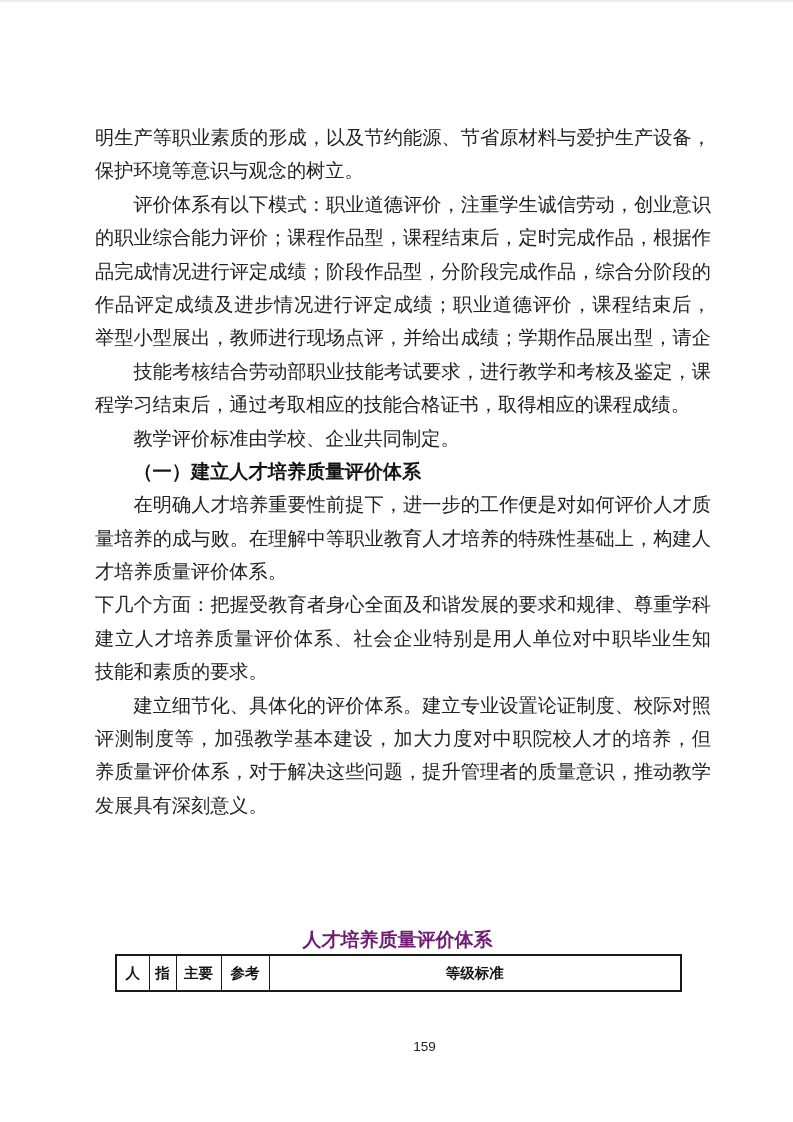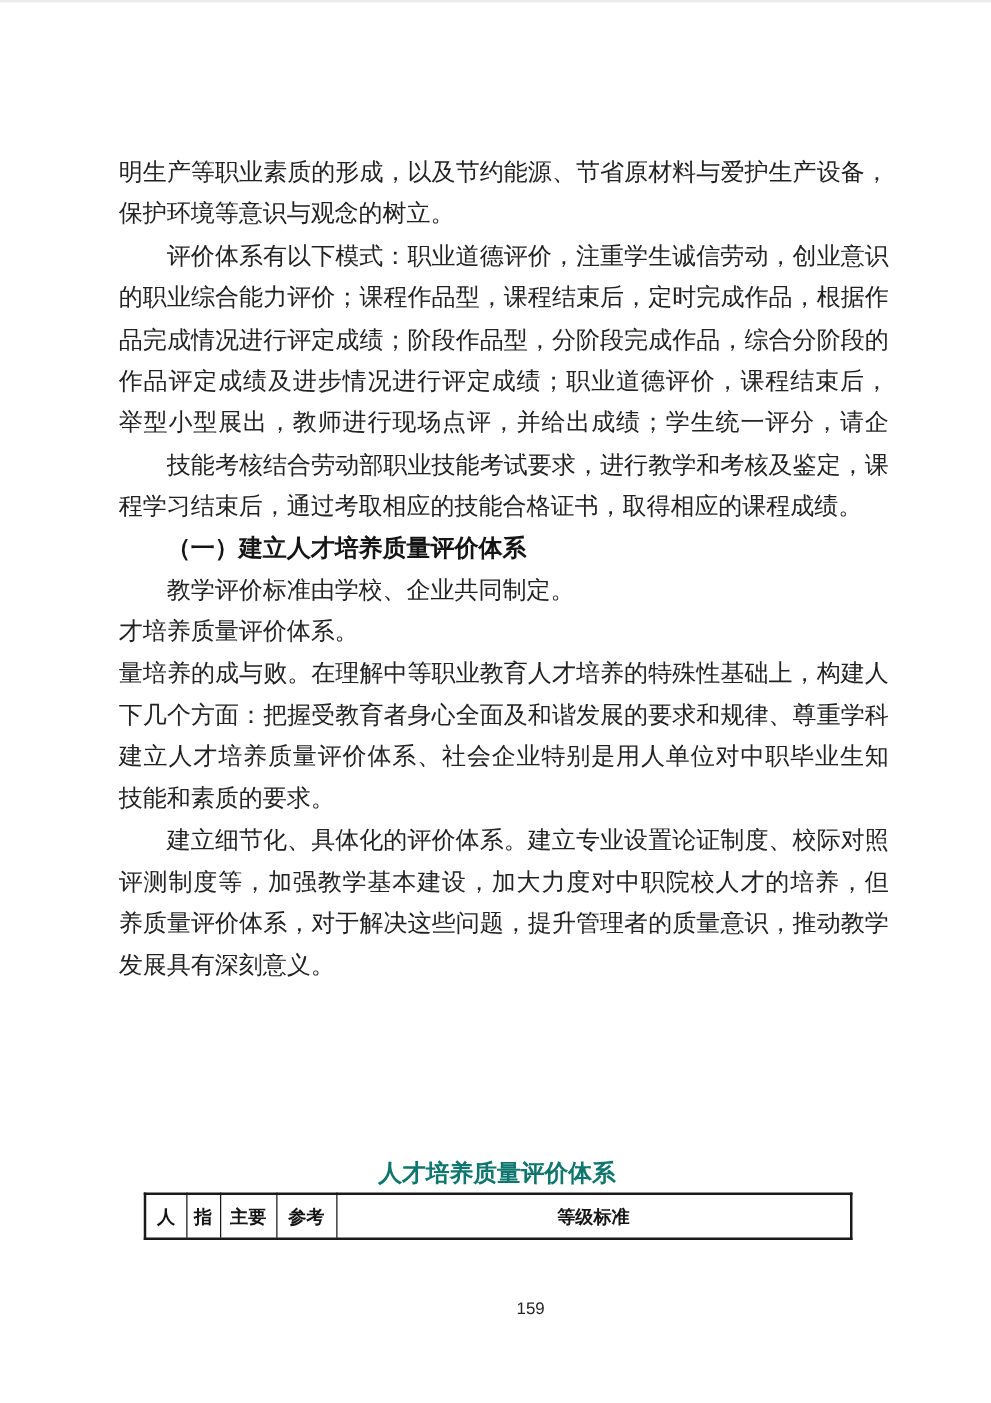--- a/index.html
+++ b/index.html
@@ -45,21 +45,21 @@
     position: absolute;
     top: 925px;
     left: 115px;
     width: 565px;
     height: 28px;
     line-height: 28px;
     text-align: center;
     font-weight: bold;
     font-size: 19px;
     font-family: "DejaVu Sans", "Liberation Sans", sans-serif;
-    color: #0f766e;
+    color: #701a75;
   }
   table.eval-table {
     position: absolute;
     top: 954px;
     left: 115px;
     width: 565px;
     border-collapse: collapse;
     table-layout: fixed;
     border: 2.5px solid #1a1a1a;
   }
@@ -93,27 +93,28 @@
 
   <div class="scan-edge"></div>
 
   <div class="content">
     <div class="ln fill">明生产等职业素质的形成，以及节约能源、节省原材料与爱护生产设备，</div>
     <div class="ln">保护环境等意识与观念的树立。</div>
     <div class="ln fill indent">评价体系有以下模式：职业道德评价，注重学生诚信劳动，创业意识</div>
     <div class="ln fill">的职业综合能力评价；课程作品型，课程结束后，定时完成作品，根据作</div>
     <div class="ln fill">品完成情况进行评定成绩；阶段作品型，分阶段完成作品，综合分阶段的</div>
     <div class="ln fill">作品评定成绩及进步情况进行评定成绩；职业道德评价，课程结束后，</div>
-    <div class="ln fill">举型小型展出，教师进行现场点评，并给出成绩；学生统一评分，请企</div>
+    <div class="ln fill">举型小型展出，教师进行现场点评，并给出成绩；学期作品展出型，请企</div>
     <div class="ln fill indent">技能考核结合劳动部职业技能考试要求，进行教学和考核及鉴定，课</div>
     <div class="ln">程学习结束后，通过考取相应的技能合格证书，取得相应的课程成绩。</div>
+    <div class="ln indent">教学评价标准由学校、企业共同制定。</div>
     <div class="ln indent heading">（一）建立人才培养质量评价体系</div>
-    <div class="ln indent">教学评价标准由学校、企业共同制定。</div>
+    <div class="ln fill indent">在明确人才培养重要性前提下，进一步的工作便是对如何评价人才质</div>
+    <div class="ln fill">量培养的成与败。在理解中等职业教育人才培养的特殊性基础上，构建人</div>
     <div class="ln">才培养质量评价体系。</div>
-    <div class="ln fill">量培养的成与败。在理解中等职业教育人才培养的特殊性基础上，构建人</div>
     <div class="ln fill">下几个方面：把握受教育者身心全面及和谐发展的要求和规律、尊重学科</div>
     <div class="ln fill">建立人才培养质量评价体系、社会企业特别是用人单位对中职毕业生知识、</div>
     <div class="ln">技能和素质的要求。</div>
     <div class="ln fill indent">建立细节化、具体化的评价体系。建立专业设置论证制度、校际对照</div>
     <div class="ln fill">评测制度等，加强教学基本建设，加大力度对中职院校人才的培养，但是，</div>
     <div class="ln fill">养质量评价体系，对于解决这些问题，提升管理者的质量意识，推动教学</div>
     <div class="ln">发展具有深刻意义。</div>
   </div>
 
   <div class="table-title">人才培养质量评价体系</div>

